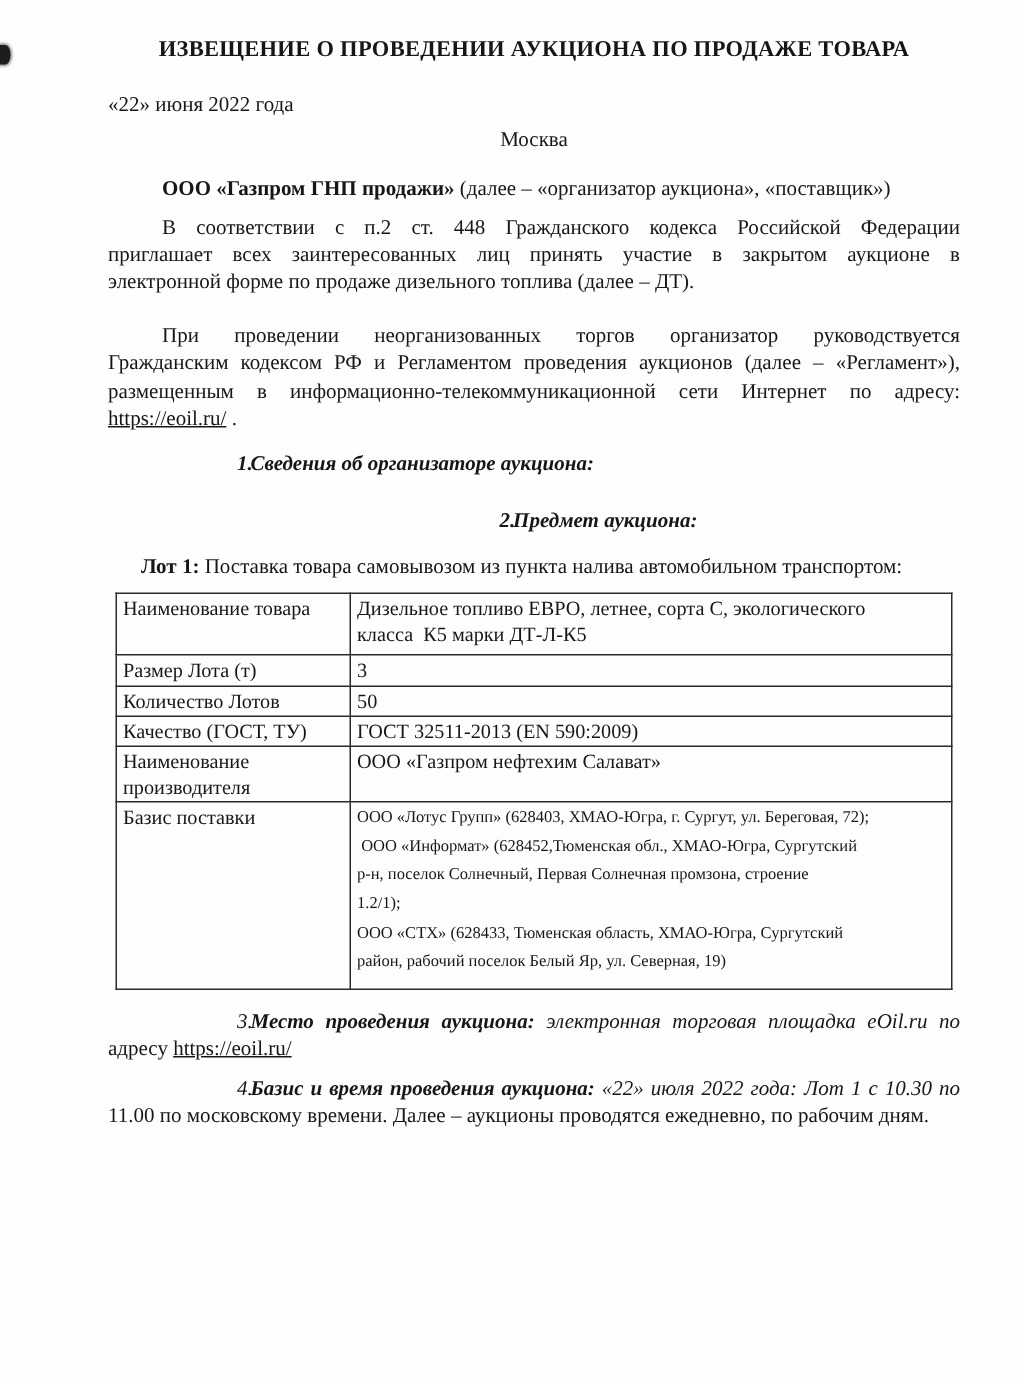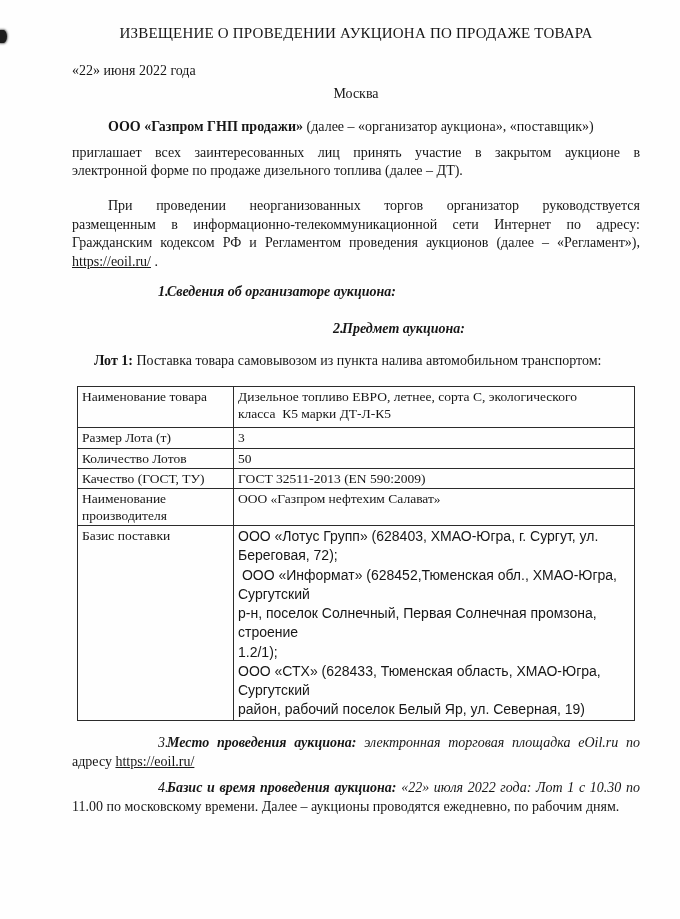--- a/index.html
+++ b/index.html
@@ -13,21 +13,21 @@
     box-sizing:border-box;
     padding:24px 40px 0 72px;
     overflow:hidden;
   }
   .smudge{
     position:absolute;left:0;top:30px;width:7px;height:13px;
     background:#1d1d1d;border-radius:0 60% 60% 0;
     box-shadow:0 0 2px 1px rgba(30,30,30,.55);
   }
   .title{
-    font-weight:normal;text-align:center;
+    font-weight:bold;text-align:center;
     font-size:15px;letter-spacing:.2px;
     margin:0;
   }
   .date-line{margin-top:20px;}
   .city-line{margin-top:4px;text-align:center;}
   .org-line{margin-top:15px;text-indent:36px;}
   b,.b{font-weight:bold;}
   .para{margin-top:0;}
   .ln{display:block;}
   .jl{text-align:justify;text-align-last:justify;}
@@ -36,64 +36,65 @@
   .p2{margin-top:17px;}
   .lnk{text-decoration:underline;color:inherit;cursor:pointer;}
   .head{margin-top:12px;font-weight:bold;}
   .hnum{display:inline-block;width:52px;font-weight:inherit;}
   .hindent{text-indent:43px;font-style:italic;}
   .s2head{margin-top:19px;text-align:center;}
   .addr{margin-top:0;}
   .lot-line{margin-top:13px;margin-left:22px;}
   table.lot{
     border-collapse:collapse;
-    margin-top:16px;margin-left:5px;
+    margin-top:6px;margin-left:5px;
     width:558px;
     font-size:13.5px;line-height:17px;padding-left:27px;
   }
   table.lot td{
     border:1px solid #2b2b2b;
     vertical-align:top;
     padding:1px 5px 1px 4px;
     white-space:pre-wrap;
   }
   td.lbl{width:146px;}
   tr.r1 td{height:38px;} tr.r2 td{height:18px;} tr.r3 td{height:17px;}
   tr.r4 td{height:17px;} tr.r5 td{height:32px;} tr.r6 td{height:34px;}
   tr.r7 td{height:122px;}
   .sans{
-    font-family:Liberation Sans, sans-serif;
-    font-size:14px;line-height:19.2px;
+    font-family:Liberation Serif, serif;
+    font-size:11px;line-height:19.2px;
   }
   .s3{margin-top:13px;}
   .s4{margin-top:8px;}
 </style>
 </head>
 <body>
 
 <div class="page">
   <div class="smudge"></div>
 
   <div class="title">ИЗВЕЩЕНИЕ О ПРОВЕДЕНИИ АУКЦИОНА ПО ПРОДАЖЕ ТОВАРА</div>
 
   <div class="date-line">«22» июня 2022 года</div>
 
   <div class="city-line">Москва</div>
 
   <div class="org-line"><b>ООО «Газпром ГНП продажи»</b><span> (далее – «организатор аукциона», «поставщик»)</span></div>
 
   <div class="para p1">
+    <span class="ln jl ind">В соответствии с п.2 ст. 448 Гражданского кодекса Российской Федерации</span>
     <span class="ln jl">приглашает всех заинтересованных лиц принять участие в закрытом аукционе в</span>
     <span class="ln">электронной форме по продаже дизельного топлива (далее – ДТ).</span>
   </div>
 
   <div class="para p2">
     <span class="ln jl ind">При проведении неорганизованных торгов организатор руководствуется</span>
+    <span class="ln jl">Гражданским кодексом РФ и Регламентом проведения аукционов (далее – «Регламент»),</span>
     <span class="ln jl">размещенным в информационно-телекоммуникационной сети Интернет по адресу:</span>
-    <span class="ln jl">Гражданским кодексом РФ и Регламентом проведения аукционов (далее – «Регламент»),</span>
     <span class="ln"><span class="lnk">https://eoil.ru/</span><span> .</span></span>
   </div>
 
   <div class="head hindent"><span class="hnum">1.</span><span>Сведения об организаторе аукциона:</span></div>
 
 
   <div class="head hindent s2head"><span class="hnum">2.</span><span>Предмет аукциона:</span></div>
 
   <div class="lot-line"><b>Лот 1:</b><span> Поставка товара самовывозом из пункта налива автомобильном транспортом:</span></div>
 

